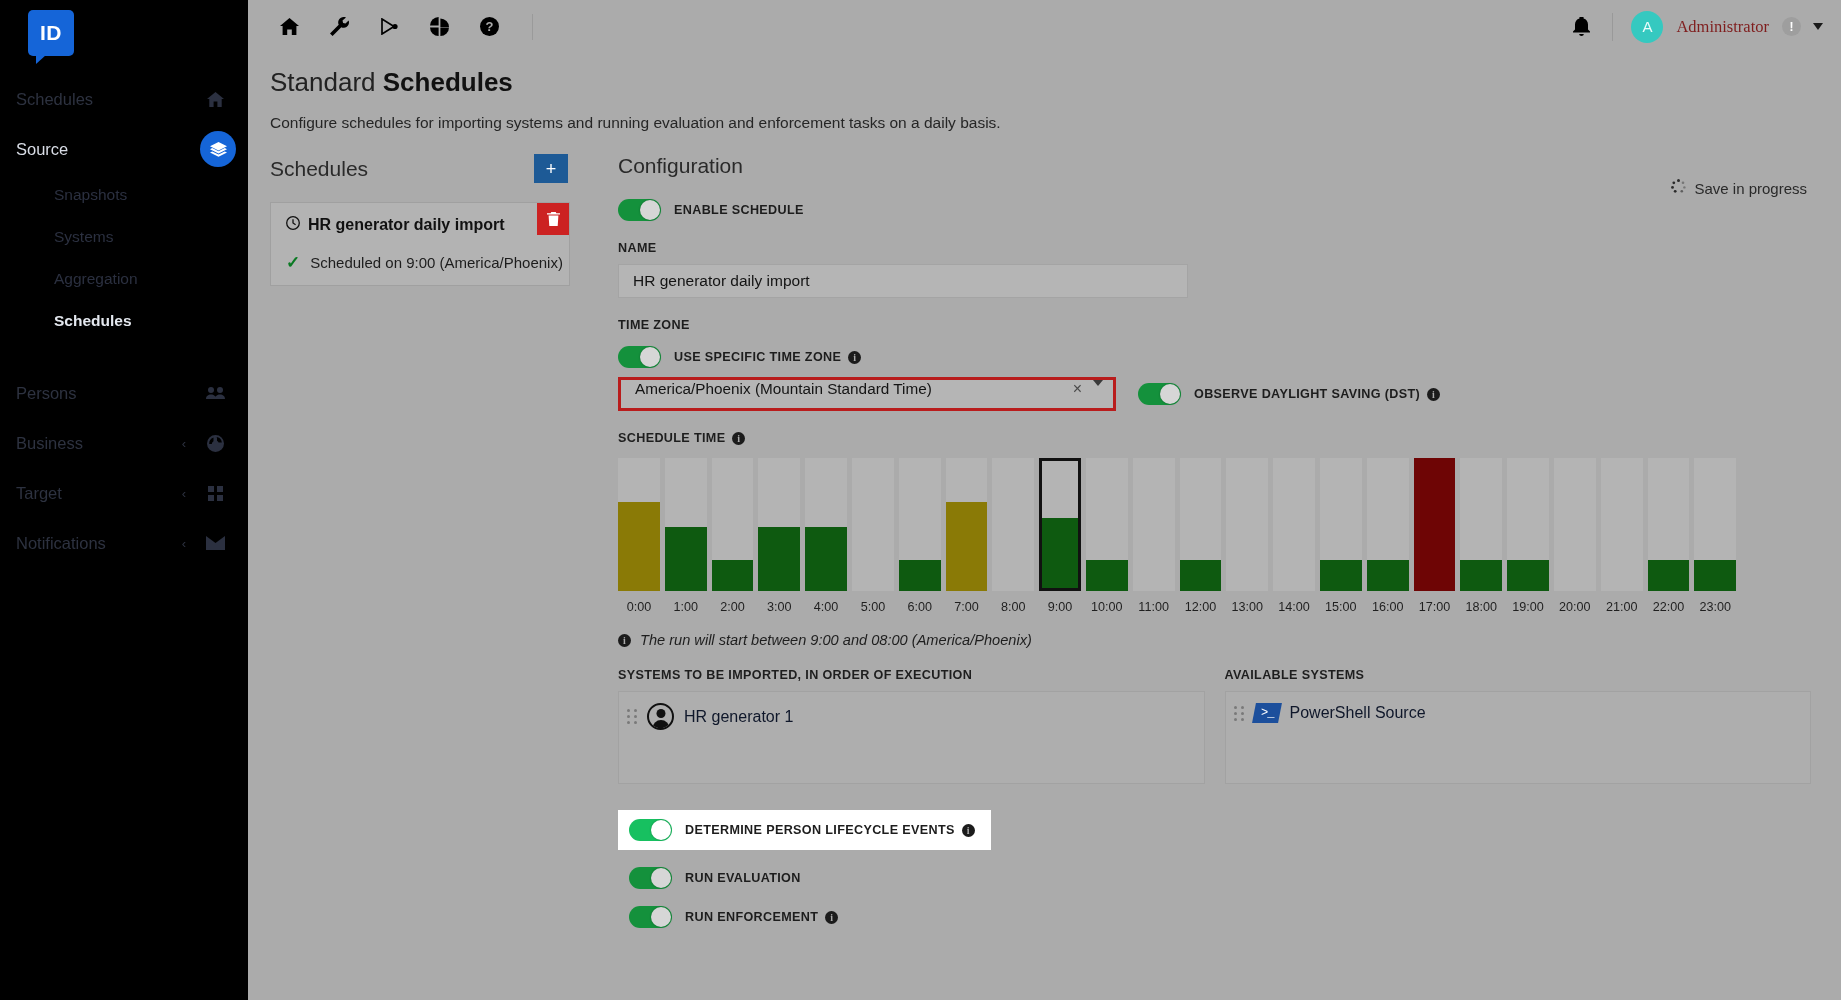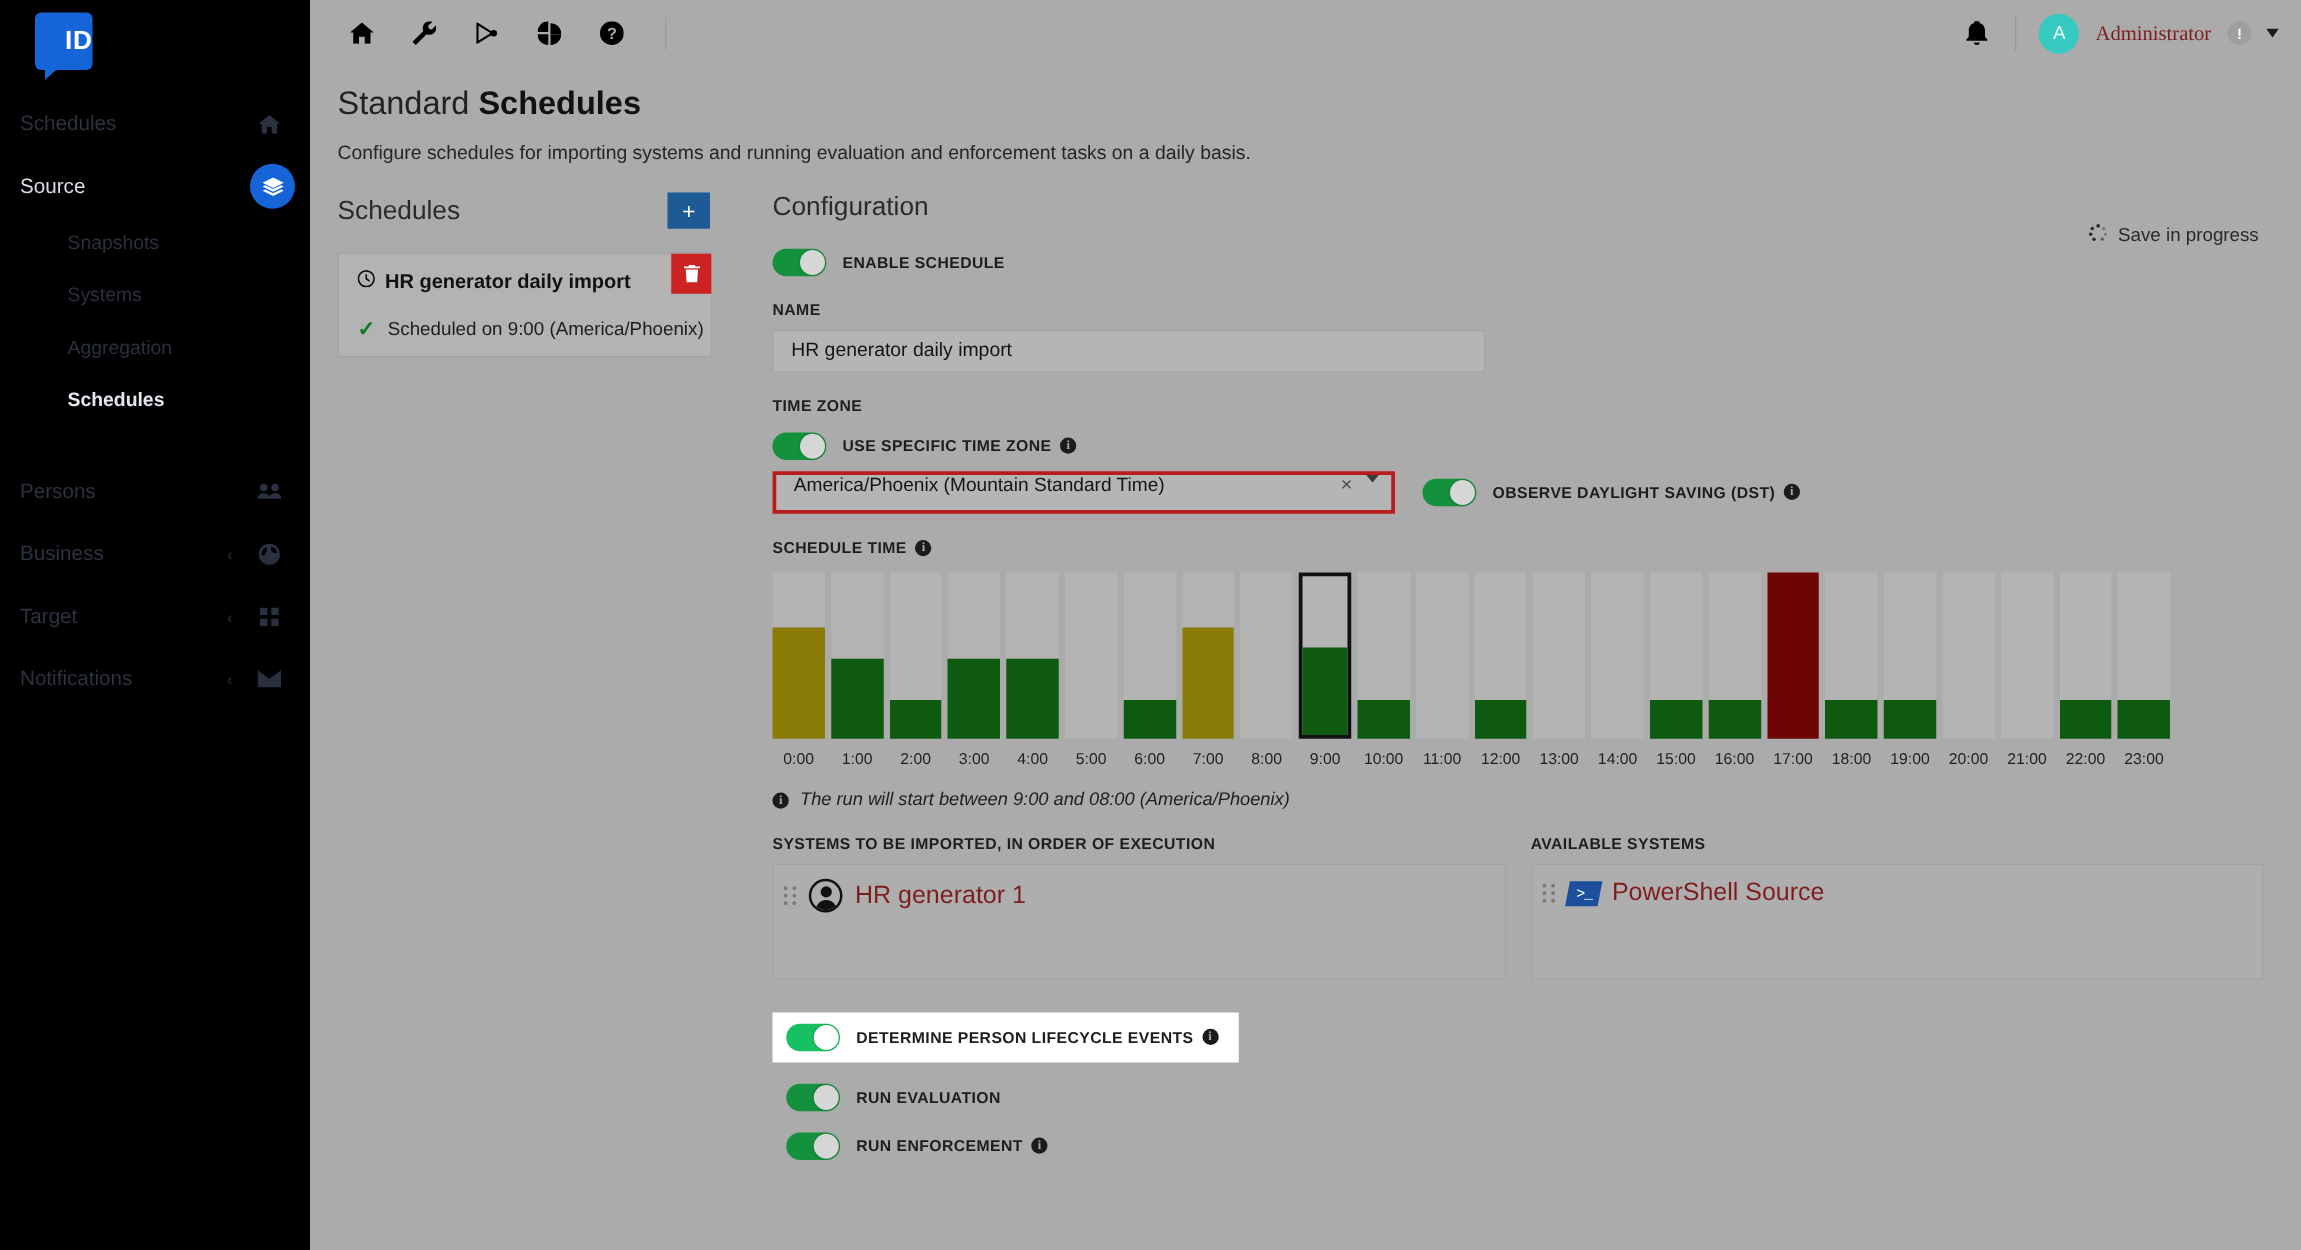--- a/index.html
+++ b/index.html
@@ -14,21 +14,21 @@
   
   .sidebar {
     width: 248px; height: 1000px; background: #000000;
     flex: 0 0 248px; position: relative; color: #3a3f4b;
   }
   .logo {
     position: absolute; left: 28px; top: 10px;
     width: 46px; height: 46px; background: #1565d8;
     border-radius: 5px; color: #fff; font-weight: bold;
     font-size: 21px; letter-spacing: .5px;
-    display: flex; align-items: center; justify-content: flex-end;
+    display: flex; align-items: center; justify-content: center;
   }
   .logo::after {
     content: ""; position: absolute; left: 8px; bottom: -8px;
     width: 0; height: 0; border-left: 10px solid #1565d8;
     border-bottom: 9px solid transparent;
   }
   .nav { position: absolute; top: 74px; left: 0; right: 0; }
   .nav-item {
     height: 50px; display: flex; align-items: center;
     padding: 0 22px 0 16px; color: #2d3240; font-size: 16.5px;
@@ -136,21 +136,21 @@
     position: relative; cursor: pointer; flex: 0 0 43px;
   }
   .toggle .knob {
     position: absolute; right: 1px; top: 1px; width: 20px; height: 20px;
     border-radius: 50%; background: #d6d6d6; box-shadow: 0 0 2px rgba(0,0,0,.35);
   }
   .toggle.bright { background: #17c060; }
   .toggle.bright .knob { background: #ffffff; }
   .toggle-lbl {
     font-size: 12.6px; font-weight: bold; letter-spacing: .35px;
-    color: #1d1d1d; display: flex; align-items: flex-start; gap: 7px;
+    color: #1d1d1d; display: flex; align-items: flex-end; gap: 7px;
   }
   .info-i {
     width: 13px; height: 13px; border-radius: 50%; background: #1b1b1b;
     color: #ababab; font-size: 10px; font-weight: bold; font-style: normal;
     display: inline-flex; align-items: center; justify-content: center;
     font-family: "Liberation Serif", serif; flex: 0 0 13px;
   }
   .text-input {
     margin-top: 9px; width: 570px; height: 34px; background: #b5b5b5;
     border: 1px solid #a4a4a4; display: flex; align-items: center;
@@ -189,21 +189,21 @@
   .list-block { flex: 1; }
   .list-box {
     margin-top: 9px; height: 93px; background: #aeaeae;
     border: 1px solid #a2a2a2; padding: 11px 0 0 0;
   }
   .list-item { display: flex; align-items: center; gap: 10px; padding: 0 0 0 8px; cursor: grab; }
   .drag {
     display: grid; grid-template-columns: 3px 3px; gap: 3px 4px; opacity: .45;
   }
   .drag i { width: 3px; height: 3px; background: #3a3a3a; border-radius: 50%; display: block; }
-  .sys-name { font-size: 20px; color: #7f1d1d; }
+  .sys-name { font-size: 16px; color: #0f172a; }
   .avatar-ico {
     width: 27px; height: 27px; border-radius: 50%; border: 2px solid #111;
     position: relative; overflow: hidden; background: #aeaeae; flex: 0 0 27px;
   }
   .avatar-ico::before {
     content: ""; position: absolute; left: 50%; top: 4px; transform: translateX(-50%);
     width: 9px; height: 9px; border-radius: 50%; background: #111;
   }
   .avatar-ico::after {
     content: ""; position: absolute; left: 50%; top: 15px; transform: translateX(-50%);

